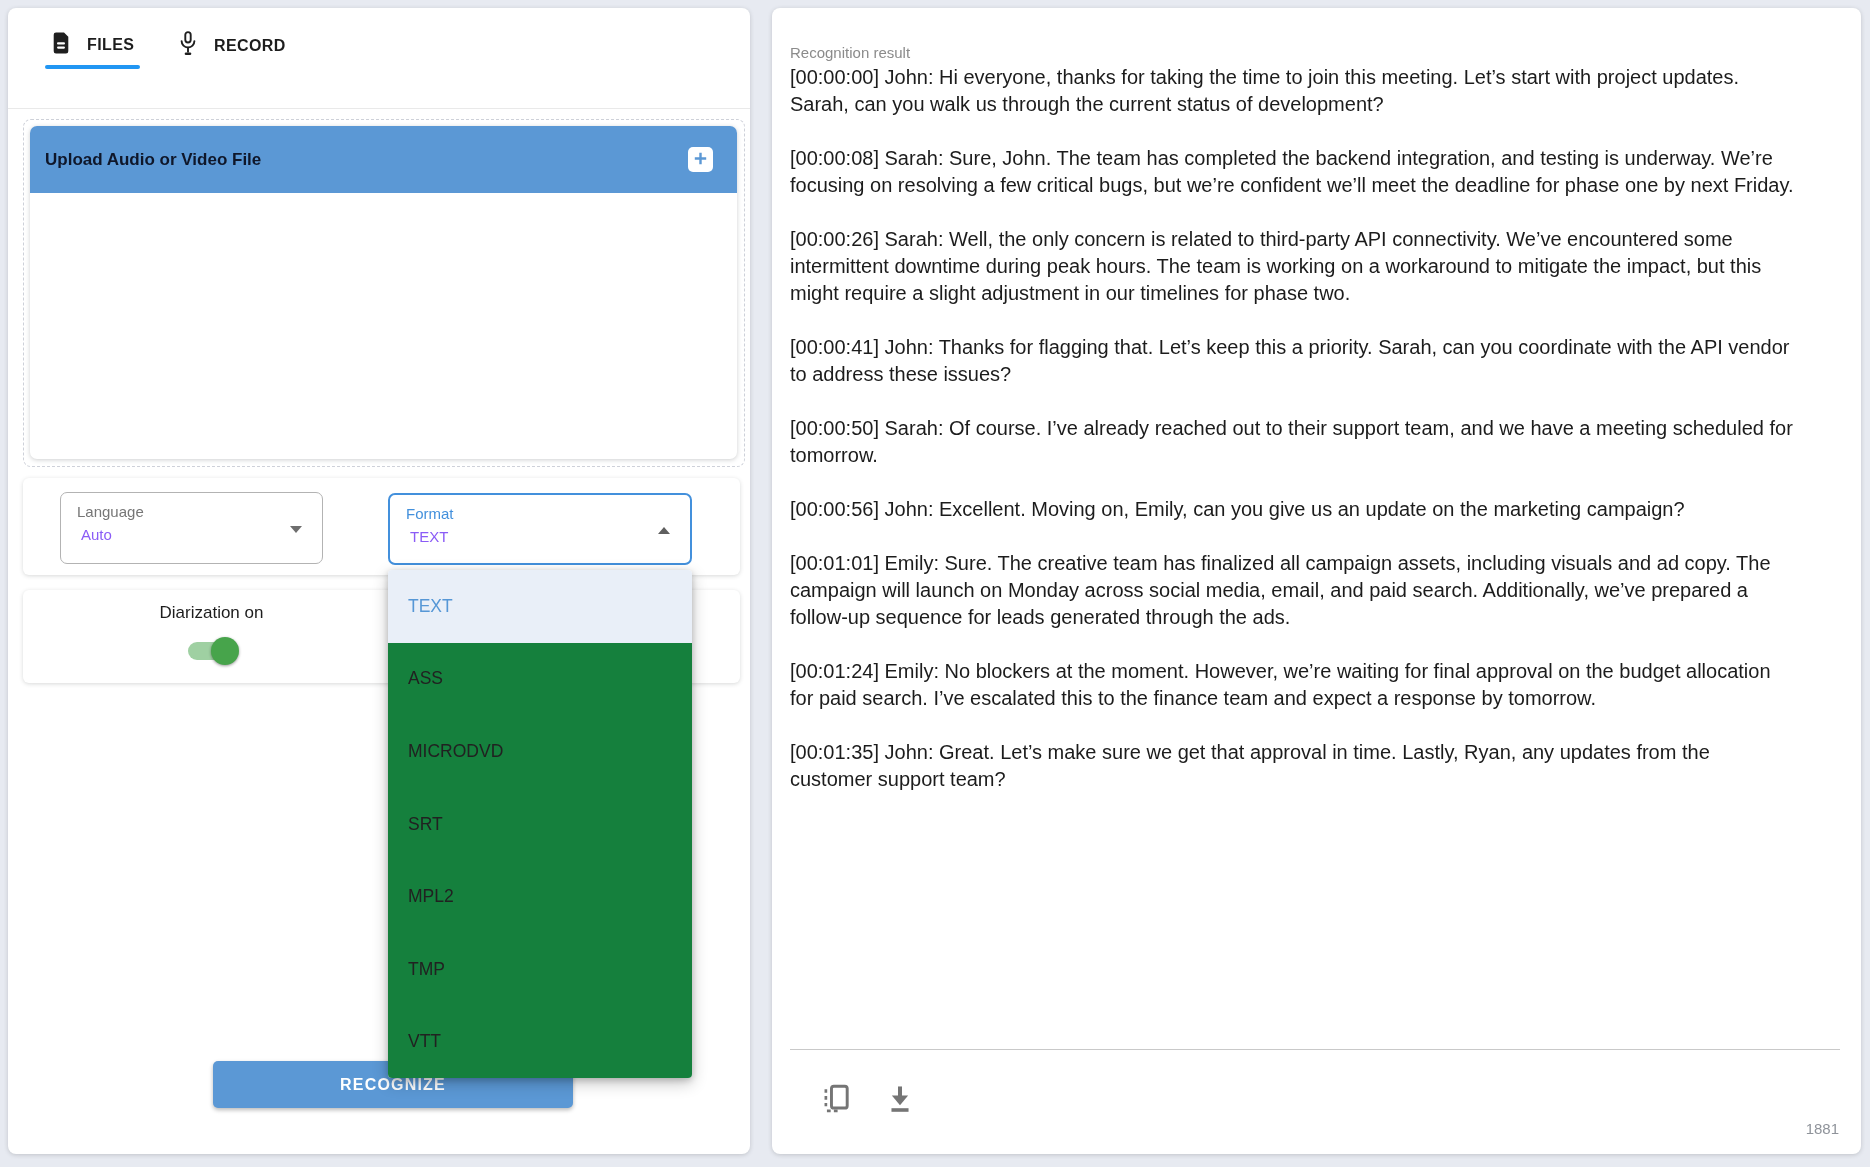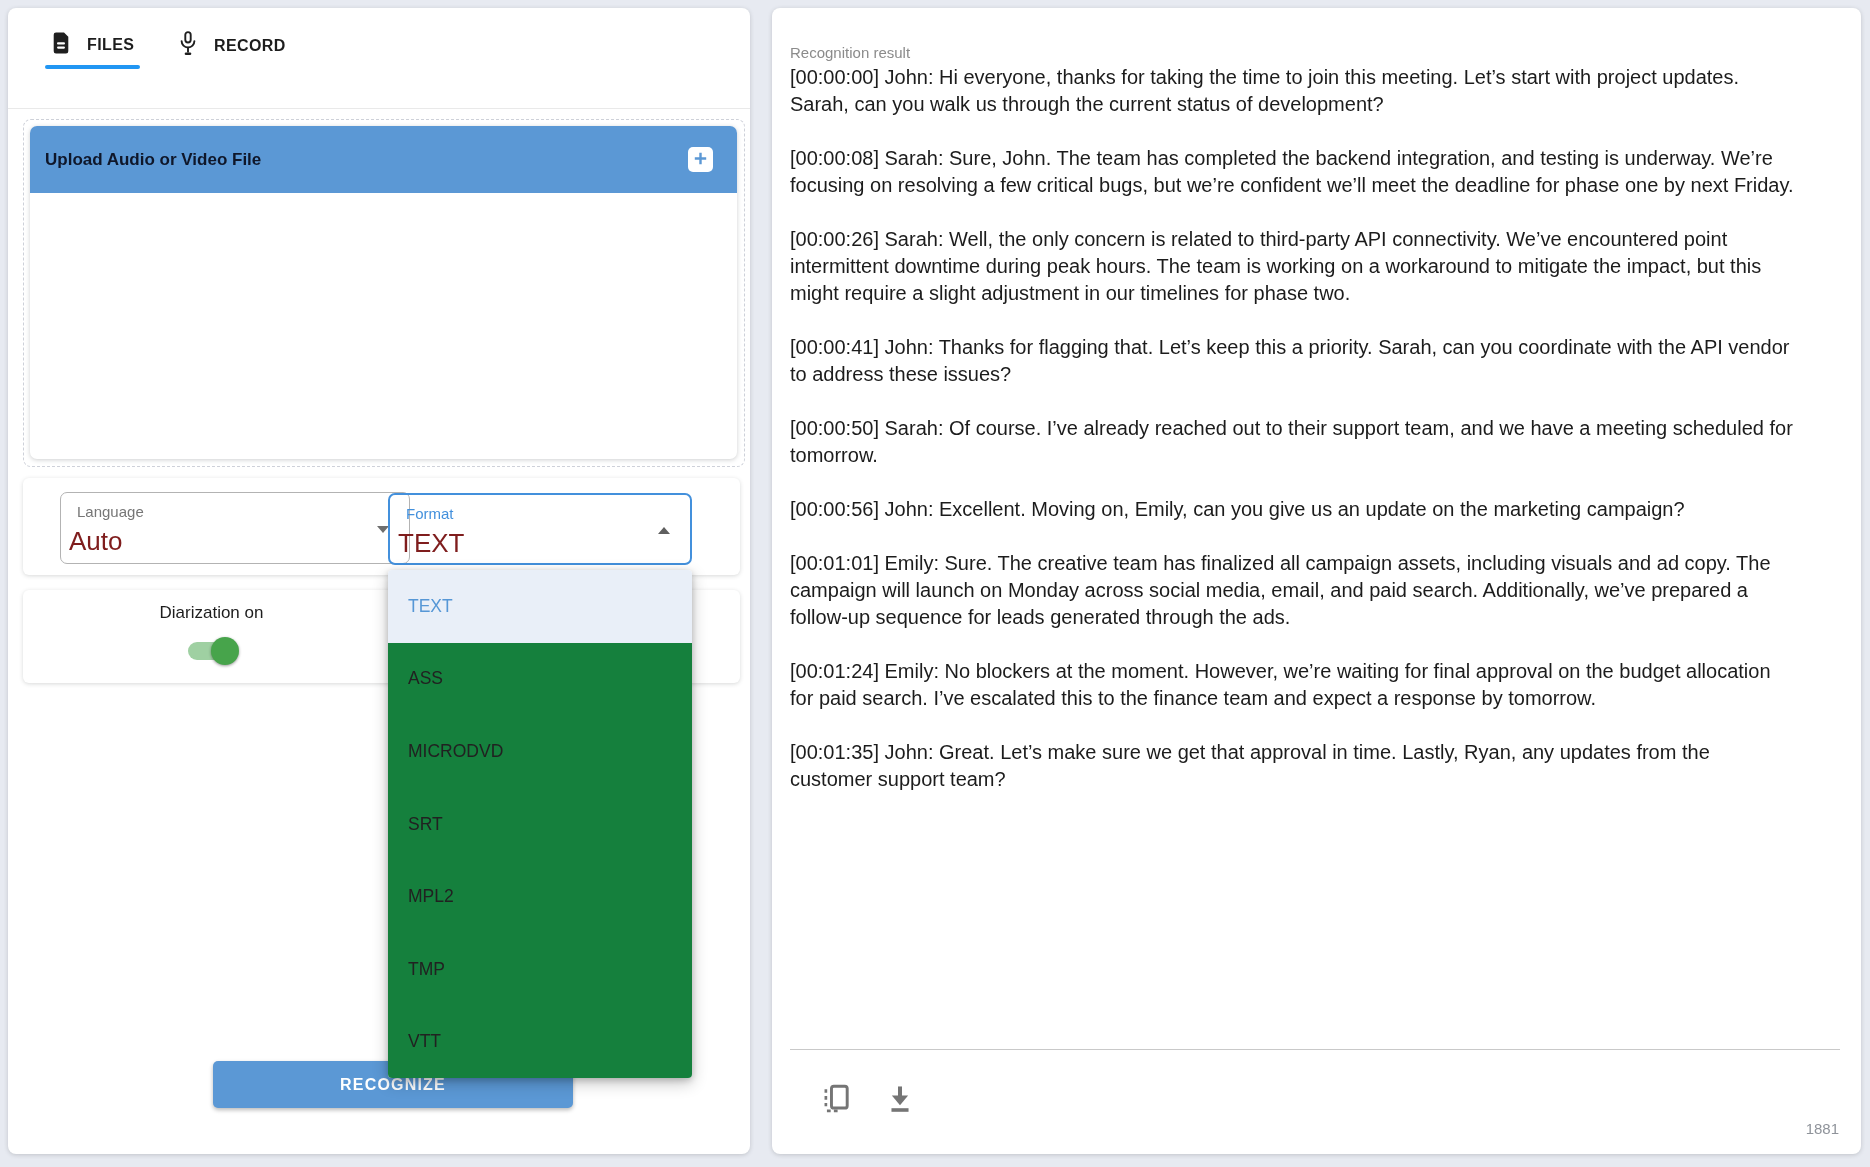--- a/index.html
+++ b/index.html
@@ -53,25 +53,25 @@
 
   
   .sub-card {
     position: absolute; background: #fff; border-radius: 6px;
     box-shadow: 0 1px 4px rgba(60,64,67,.20);
   }
   #settings-card    { left: 15px; top: 470px; width: 717px; height: 97px; }
   #diarization-card { left: 15px; top: 582px; width: 717px; height: 93px; }
 
   .select-box { position: absolute; border-radius: 7px; cursor: pointer; }
-  #language-select { left: 37px;  top: 14px; width: 350px; height: 72px; border: 1.4px solid #b3b3b3; }
+  #language-select { left: 37px;  top: 14px; width: 263px; height: 72px; border: 1.4px solid #b3b3b3; }
   #format-select   { left: 365px; top: 15px; width: 304px; height: 72px; border: 2px solid #4390dc; }
   .select-label { position: absolute; left: 16px; top: 10px; font-size: 15px; color: #767676; }
   #format-select .select-label { color: #4390dc; }
-  .select-value { position: absolute; left: 8px; top: 33px; font-size: 26px; color: #7f1d1d; }
+  .select-value { position: absolute; left: 20px; top: 33px; font-size: 15px; color: #8b5cf6; }
   .arrow-down {
     position: absolute; right: 20px; top: 33px; width: 0; height: 0;
     border-left: 6.5px solid transparent; border-right: 6.5px solid transparent;
     border-top: 7.5px solid #6e6e6e;
   }
   .arrow-up {
     position: absolute; right: 20px; top: 32px; width: 0; height: 0;
     border-left: 6.5px solid transparent; border-right: 6.5px solid transparent;
     border-bottom: 7.5px solid #5f5f5f;
   }
@@ -207,21 +207,21 @@
 
   <button id="recognize-button">RECOGNIZE</button>
 </div>
 
 <div class="card" id="right-card">
   <div id="result-label">Recognition result</div>
 
   <div id="transcript">
     <p>[00:00:00] John: Hi everyone, thanks for taking the time to join this meeting. Let’s start with project updates. Sarah, can you walk us through the current status of development?</p>
     <p>[00:00:08] Sarah: Sure, John. The team has completed the backend integration, and testing is underway. We’re focusing on resolving a few critical bugs, but we’re confident we’ll meet the deadline for phase one by next Friday.</p>
-    <p>[00:00:26] Sarah: Well, the only concern is related to third-party API connectivity. We’ve encountered point intermittent downtime during peak hours. The team is working on a workaround to mitigate the impact, but this might require a slight adjustment in our timelines for phase two.</p>
+    <p>[00:00:26] Sarah: Well, the only concern is related to third-party API connectivity. We’ve encountered some intermittent downtime during peak hours. The team is working on a workaround to mitigate the impact, but this might require a slight adjustment in our timelines for phase two.</p>
     <p>[00:00:41] John: Thanks for flagging that. Let’s keep this a priority. Sarah, can you coordinate with the API vendor to address these issues?</p>
     <p>[00:00:50] Sarah: Of course. I’ve already reached out to their support team, and we have a meeting scheduled for tomorrow.</p>
     <p>[00:00:56] John: Excellent. Moving on, Emily, can you give us an update on the marketing campaign?</p>
     <p>[00:01:01] Emily: Sure. The creative team has finalized all campaign assets, including visuals and ad copy. The campaign will launch on Monday across social media, email, and paid search. Additionally, we’ve prepared a follow-up sequence for leads generated through the ads.</p>
     <p>[00:01:24] Emily: No blockers at the moment. However, we’re waiting for final approval on the budget allocation for paid search. I’ve escalated this to the finance team and expect a response by tomorrow.</p>
     <p>[00:01:35] John: Great. Let’s make sure we get that approval in time. Lastly, Ryan, any updates from the customer support team?</p>
   </div>
 
   <div id="footer-divider"></div>
 

